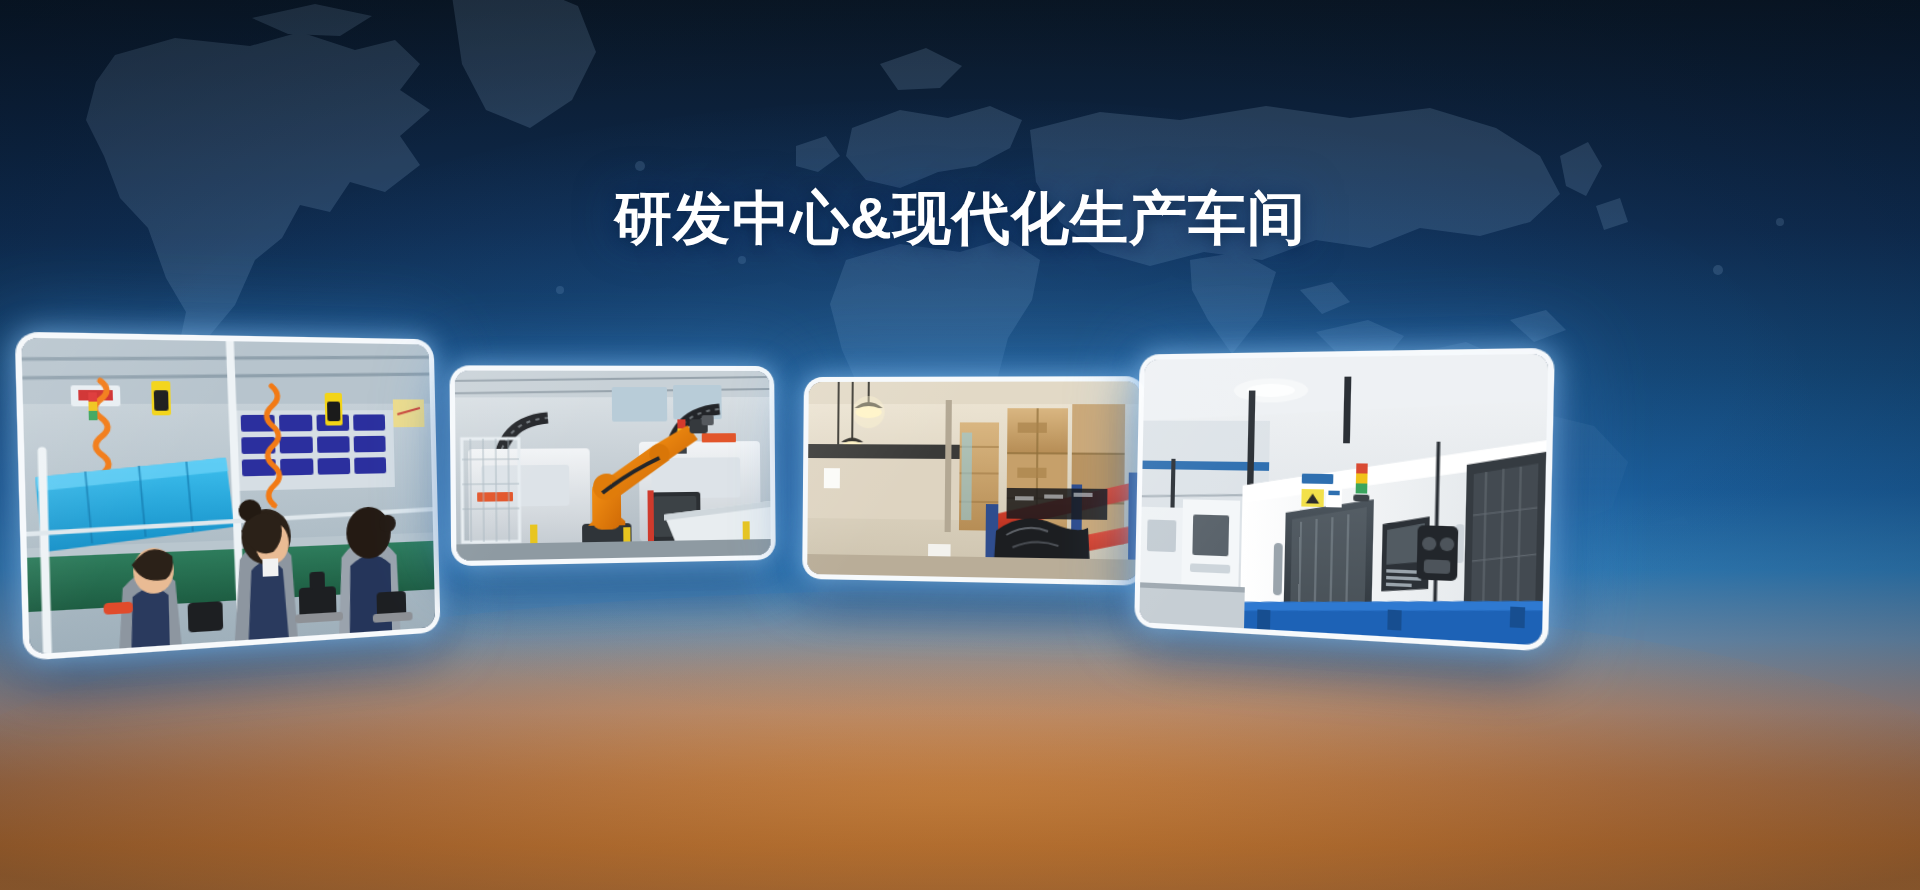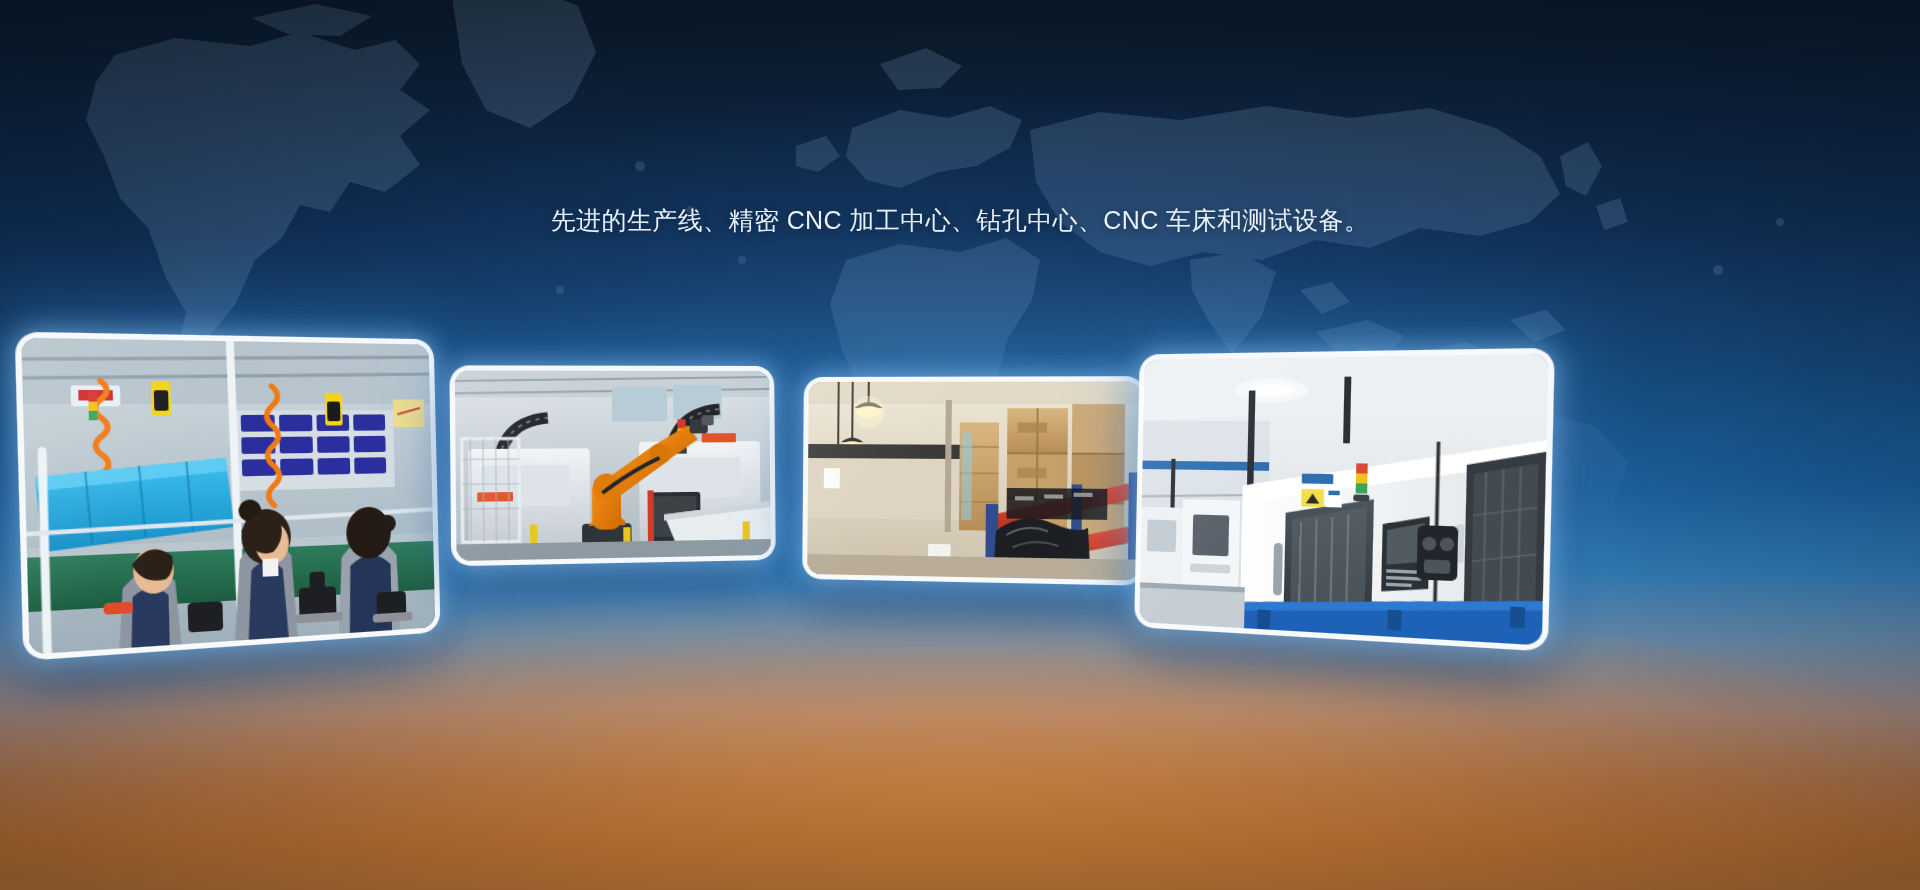--- a/index.html
+++ b/index.html
@@ -181,21 +181,21 @@
         <circle cx="1780" cy="262" r="4"></circle>
           <circle cx="560" cy="330" r="4"></circle>
       </g>
     </svg>
   </div>
 
   <div class="glow-center"></div>
   <div class="glow-bottom"></div>
 
   <div class="headline-wrap">
-    <p class="subline">先进的生产线、精密 CNC 加工中心、钻孔中心、CNC 车床和测试设备。</p>
+    <h1 class="headline">研发中心&amp;现代化生产车间</h1>
   </div>
 
   <div class="reflection" id="refl-1"></div>
   <div class="reflection" id="refl-2"></div>
   <div class="reflection" id="refl-3"></div>
   <div class="reflection" id="refl-4"></div>
 
   <div class="gallery">
 
     <div class="panel" id="panel-1">

